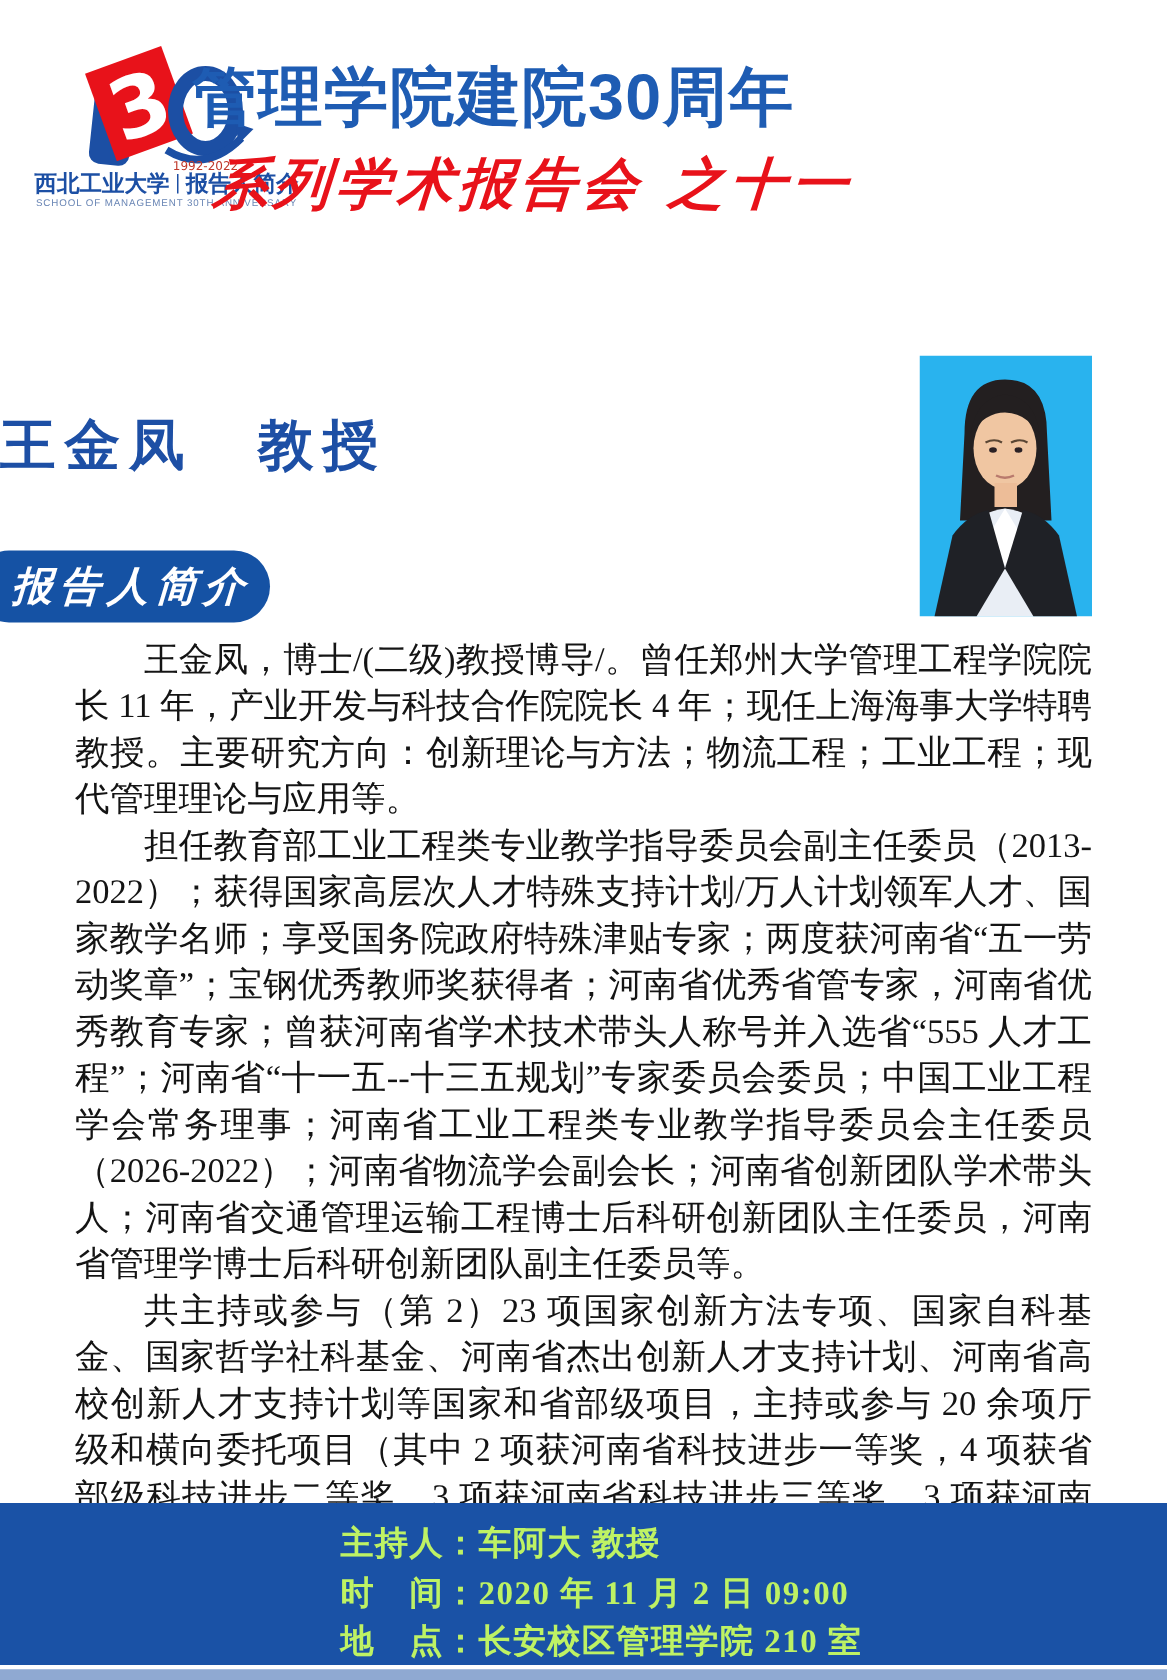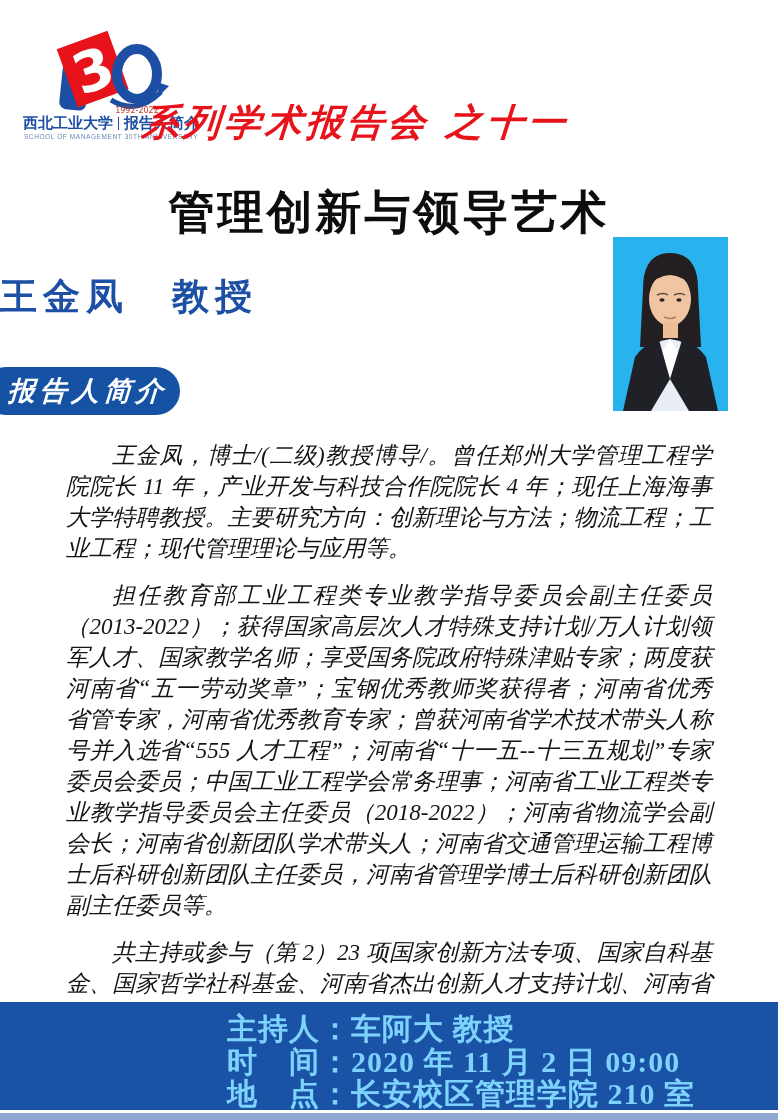--- a/index.html
+++ b/index.html
@@ -54,30 +54,30 @@
     letter-spacing:5px;white-space:nowrap;transform:skewX(-3deg);
   }
 
   
   .bio{
     position:absolute;left:50px;top:424px;width:678px;
     font-family:"Liberation Serif","DejaVu Serif",serif;
     font-size:23px;line-height:31px;color:#141414;
     text-align:justify;
   }
-  .bio p{margin:16px;text-indent:2em;font-style:italic;}
+  .bio p{margin:0;text-indent:2em;}
 
   
   .footer-bar{
     position:absolute;left:0;top:1002px;width:778px;height:108px;
     background:#1a52a6;border-bottom:3px solid #ffffff;box-sizing:content-box;
   }
   .footer-rows{position:absolute;left:227px;top:11px;}
   .footer-row{
-    color:#7dd3fc;font-size:30px;font-weight:bold;line-height:32.5px;
+    color:#bef264;font-size:22px;font-weight:bold;line-height:32.5px;
     font-family:"Liberation Serif","DejaVu Serif",serif;
     letter-spacing:1px;white-space:nowrap;
   }
   .footer-strip{
     position:absolute;left:0;top:1113px;width:778px;height:7px;background:#8fa9d2;
   }
 </style>
 </head>
 <body>
 
@@ -101,23 +101,23 @@
       <polygon points="126,58 138,62 128,72" fill="#1c4fa4"></polygon>
 
       <text x="106" y="89" text-anchor="middle" font-size="8" fill="#c0392b" font-family="'DejaVu Sans',sans-serif">1992-2022</text>
     </svg>
     <div class="logo-caption">
       <span class="uni">西北工业大学</span><span class="sep"></span><span class="school">报告人简介</span>
     </div>
     <div class="logo-english">SCHOOL OF MANAGEMENT 30TH ANNIVERSARY</div>
   </div>
 
+  <div class="banner-title">管理学院建院30周年</div>
   <div class="series-subtitle">系列学术报告会 之十一</div>
 
-  <div class="lecture-title">管理创新与领导艺术</div>
   <div class="speaker-name">王金凤　教授</div>
 
   <svg class="photo" viewBox="0 0 115 174">
     <rect x="0" y="0" width="115" height="174" fill="#29b3ee"></rect>
 
     <path d="M30,52 Q30,16 57,16 Q85,16 85,52 L88,110 L27,110 Z" fill="#231f20"></path>
 
     <ellipse cx="57" cy="62" rx="21" ry="27" fill="#f0c6a2"></ellipse>
 
     <path d="M34,52 Q38,28 57,26 Q77,28 80,52 Q70,38 57,38 Q44,38 34,52 Z" fill="#231f20"></path>
@@ -136,21 +136,21 @@
     <path d="M10,174 L22,120 Q32,106 46,103 L57,142 L38,174 Z" fill="#1f2126"></path>
     <path d="M105,174 L93,120 Q83,106 69,103 L57,142 L76,174 Z" fill="#1f2126"></path>
   </svg>
 
   <div class="ribbon">
     <span>报告人简介</span>
   </div>
 
   <div class="bio">
     <p>王金凤，博士/(二级)教授博导/。曾任郑州大学管理工程学院院长 11 年，产业开发与科技合作院院长 4 年；现任上海海事大学特聘教授。主要研究方向：创新理论与方法；物流工程；工业工程；现代管理理论与应用等。</p>
-    <p>担任教育部工业工程类专业教学指导委员会副主任委员（2013-2022）；获得国家高层次人才特殊支持计划/万人计划领军人才、国家教学名师；享受国务院政府特殊津贴专家；两度获河南省“五一劳动奖章”；宝钢优秀教师奖获得者；河南省优秀省管专家，河南省优秀教育专家；曾获河南省学术技术带头人称号并入选省“555 人才工程”；河南省“十一五--十三五规划”专家委员会委员；中国工业工程学会常务理事；河南省工业工程类专业教学指导委员会主任委员（2018-2022）；河南省物流学会副会长；河南省创新团队学术带头人；河南省交通管理运输工程博士后科研创新团队主任委员，河南省管理学博士后科研创新团队副主任委员等。</p>
+    <p>担任教育部工业工程类专业教学指导委员会副主任委员（2013-2022）；获得国家高层次人才特殊支持计划/万人计划领军人才、国家教学名师；享受国务院政府特殊津贴专家；两度获河南省“五一劳动奖章”；宝钢优秀教师奖获得者；河南省优秀省管专家，河南省优秀教育专家；曾获河南省学术技术带头人称号并入选省“555 人才工程”；河南省“十一五--十三五规划”专家委员会委员；中国工业工程学会常务理事；河南省工业工程类专业教学指导委员会主任委员（2026-2022）；河南省物流学会副会长；河南省创新团队学术带头人；河南省交通管理运输工程博士后科研创新团队主任委员，河南省管理学博士后科研创新团队副主任委员等。</p>
     <p>共主持或参与（第 2）23 项国家创新方法专项、国家自科基金、国家哲学社科基金、河南省杰出创新人才支持计划、河南省高校创新人才支持计划等国家和省部级项目，主持或参与 20 余项厅级和横向委托项目（其中 2 项获河南省科技进步一等奖，4 项获省部级科技进步二等奖，3 项获河南省科技进步三等奖，3 项获河南省政府发展研究三等奖）；发表 300 余篇学术论文；出版著作 5 部，主编、参编教材 5 部；参与申请发明专利 9 项，实用新型专利 60 余项。</p>
   </div>
 
   <div class="footer-bar">
     <div class="footer-rows">
       <div class="footer-row">主持人：车阿大 教授</div>
       <div class="footer-row">时　间：2020 年 11 月 2 日 09:00</div>
       <div class="footer-row">地　点：长安校区管理学院 210 室</div>
     </div>
   </div>

